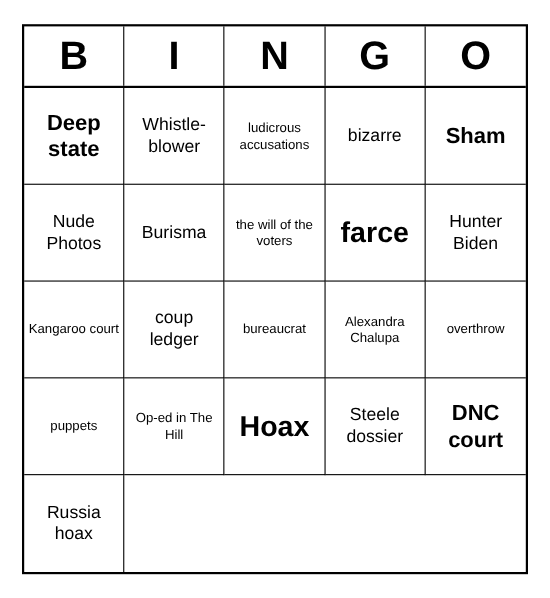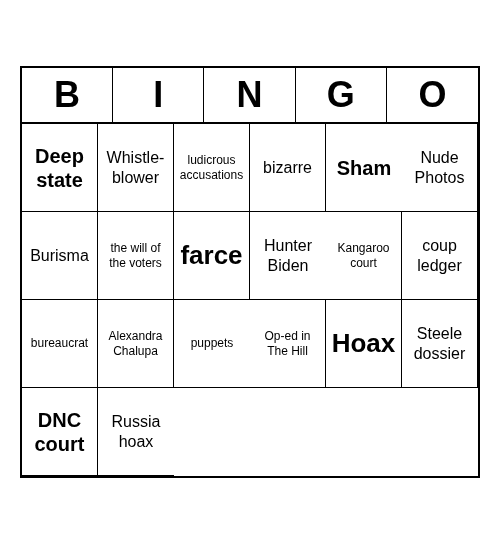--- a/index.html
+++ b/index.html
@@ -25,21 +25,21 @@
       font-size: 36px;
       font-weight: bold;
       padding: 6px 0;
       border-right: 1px solid #000;
     }
     .bingo-header-cell:last-child {
       border-right: none;
     }
     .bingo-grid {
       display: grid;
-      grid-template-columns: repeat(6, 1fr);
+      grid-template-columns: repeat(5, 1fr);
       border-radius: 20px;
     }
     .bingo-cell {
       border-right: 1px solid #000;
       border-bottom: 1px solid #000;
       min-height: 88px;
       display: flex;
       align-items: center;
       justify-content: center;
       text-align: center;
@@ -87,20 +87,21 @@
       <div class="bingo-cell large-text">Sham</div>
       <div class="bingo-cell medium-text">Nude Photos</div>
       <div class="bingo-cell medium-text">Burisma</div>
       <div class="bingo-cell small-text">the will of the voters</div>
       <div class="bingo-cell xlarge-text">farce</div>
       <div class="bingo-cell medium-text">Hunter Biden</div>
       <div class="bingo-cell small-text">Kangaroo court</div>
       <div class="bingo-cell medium-text">coup ledger</div>
       <div class="bingo-cell small-text">bureaucrat</div>
       <div class="bingo-cell small-text">Alexandra Chalupa</div>
+      <div class="bingo-cell small-text">overthrow</div>
       <div class="bingo-cell small-text">puppets</div>
       <div class="bingo-cell small-text">Op-ed in The Hill</div>
       <div class="bingo-cell xlarge-text">Hoax</div>
       <div class="bingo-cell medium-text">Steele dossier</div>
       <div class="bingo-cell large-text">DNC court</div>
       <div class="bingo-cell medium-text">Russia hoax</div>
     </div>
 </div>
 
 </body></html>

